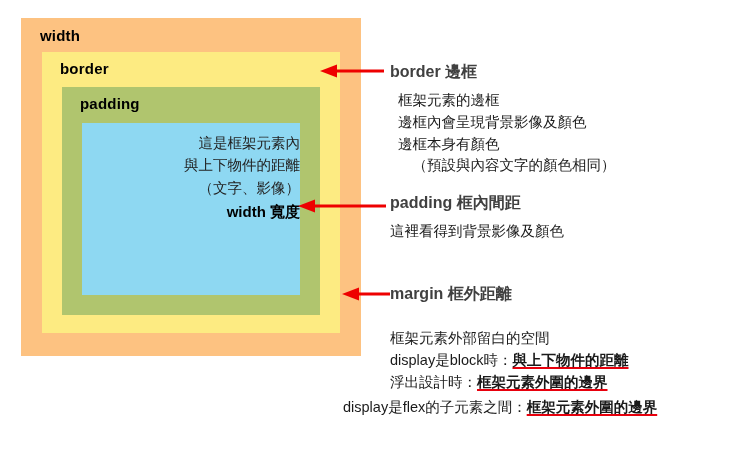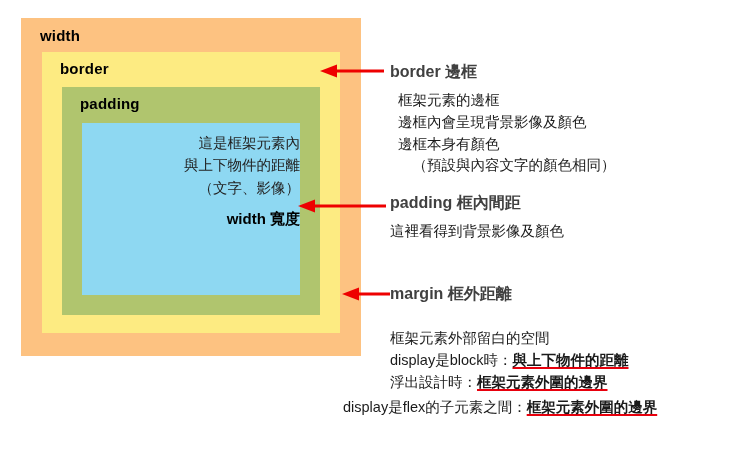--- a/index.html
+++ b/index.html
@@ -84,21 +84,21 @@
     text-align: center;
     white-space: nowrap;
   }
   .content-dim {
     font-size: 15px;
     font-weight: bold;
     color: #000000;
     line-height: 1.5;
     text-align: center;
     white-space: nowrap;
-    margin-top: 9px;
+    margin-top: 2px;
   }
 
   
   .arrow {
     position: absolute;
     height: 12px;
   }
   .arrow svg { display: block; }
 
   

